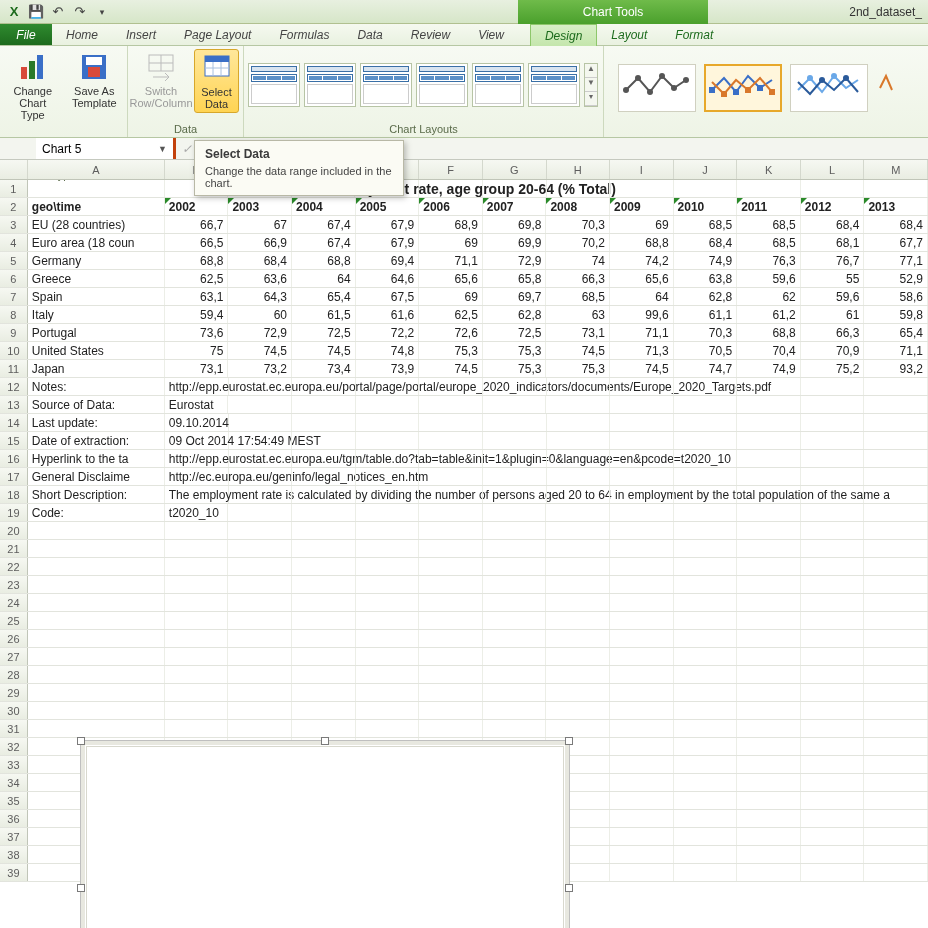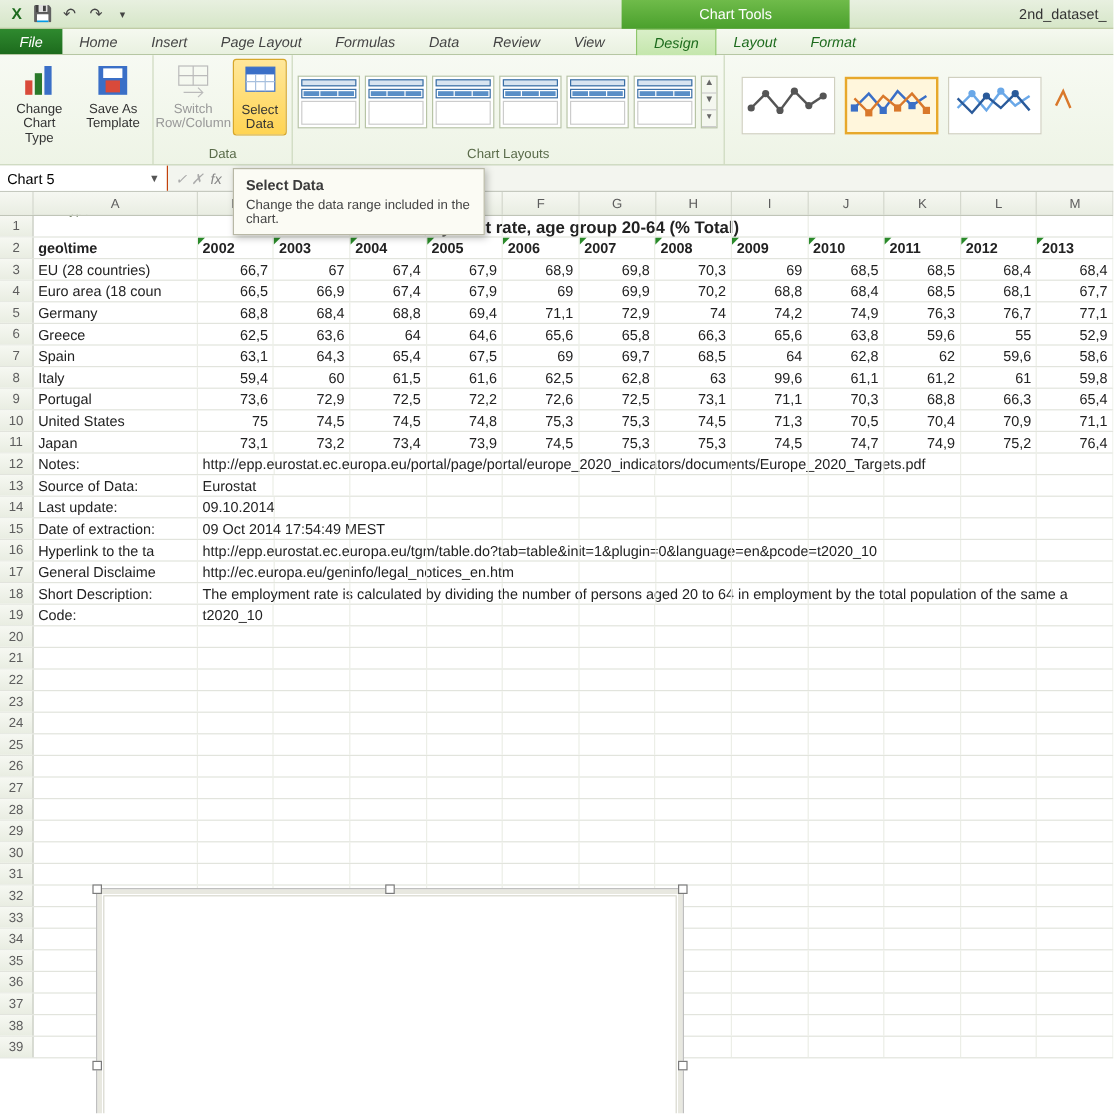--- a/index.html
+++ b/index.html
@@ -33,21 +33,21 @@
   .mini-bar span { flex: 1; background: #5a8fc7; }
   .layouts-scroll { width: 14px; height: 44px; border: 1px solid #b7c4a5; background: #f4f7ef; display:flex; flex-direction:column; }
   .layouts-scroll div { flex:1; text-align:center; font-size:8px; color:#666; border-bottom:1px solid #ccc;}
   .styles-gallery { display: flex; gap: 8px; align-items: center; padding: 6px 10px 0; }
   .style-thumb { width: 78px; height: 48px; border: 1px solid #d0d0c0; background: #fff; display:flex; align-items:center; justify-content:center;}
   .style-thumb.sel { border: 2px solid #e7a82b; background:#fff6dc;}
   svg.zig { width: 70px; height: 36px; }
 
   
   .formula-bar { height: 22px; border-bottom: 1px solid #c5c9bf; display: flex; align-items: stretch; background: #f3f5ef; }
-  .namebox { width: 140px; border-right: 1px solid #c2410c; display: flex; align-items: center; padding: 0 6px; background: #fff; font-size: 12px; justify-content: space-between; }
+  .namebox { width: 140px; border-right: 3px solid #c2410c; display: flex; align-items: center; padding: 0 6px; background: #fff; font-size: 12px; justify-content: space-between; margin-left: 36px; }
   .namebox-arrow { font-size: 9px; color: #555; }
   .fx-area { display: flex; align-items: center; padding: 0 6px; gap: 6px; color: #888; font-style: italic; }
 
   
   .tooltip { position: absolute; left: 194px; top: 140px; width: 210px; background: #fbfbf4; border: 1px solid #b8b8a6; box-shadow: 2px 2px 6px rgba(0,0,0,0.25); padding: 6px 10px; z-index: 50; font-size: 11px; color: #444; }
   .tooltip .tt-title { font-weight: bold; color: #3b3b3b; margin-bottom: 4px; font-size: 12px; }
 
   
   .grid-wrap { position: absolute; left: 0; top: 160px; right: 0; bottom: 0; overflow: hidden; }
   .colheads { display: flex; height: 20px; background: linear-gradient(#f6f8f2,#e9ede2); border-bottom: 1px solid #c0c5b8; }
@@ -476,21 +476,21 @@
         <div class="cell c-num num">73,2</div>
         <div class="cell c-num num">73,4</div>
         <div class="cell c-num num">73,9</div>
         <div class="cell c-num num">74,5</div>
         <div class="cell c-num num">75,3</div>
         <div class="cell c-num num">75,3</div>
         <div class="cell c-num num">74,5</div>
         <div class="cell c-num num">74,7</div>
         <div class="cell c-num num">74,9</div>
         <div class="cell c-num num">75,2</div>
-        <div class="cell c-num num">76,4</div>
+        <div class="cell c-num num">93,2</div>
       </div>
       <div class="row">
         <div class="rh">12</div>
         <div class="cell c-A text">Notes:</div>
         <div class="cell c-num text overflow" style="overflow: visible;">http://epp.eurostat.ec.europa.eu/portal/page/portal/europe_2020_indicators/documents/Europe_2020_Targets.pdf</div>
         <div class="cell c-num text"></div>
         <div class="cell c-num text"></div>
         <div class="cell c-num text"></div>
         <div class="cell c-num text"></div>
         <div class="cell c-num text"></div>

